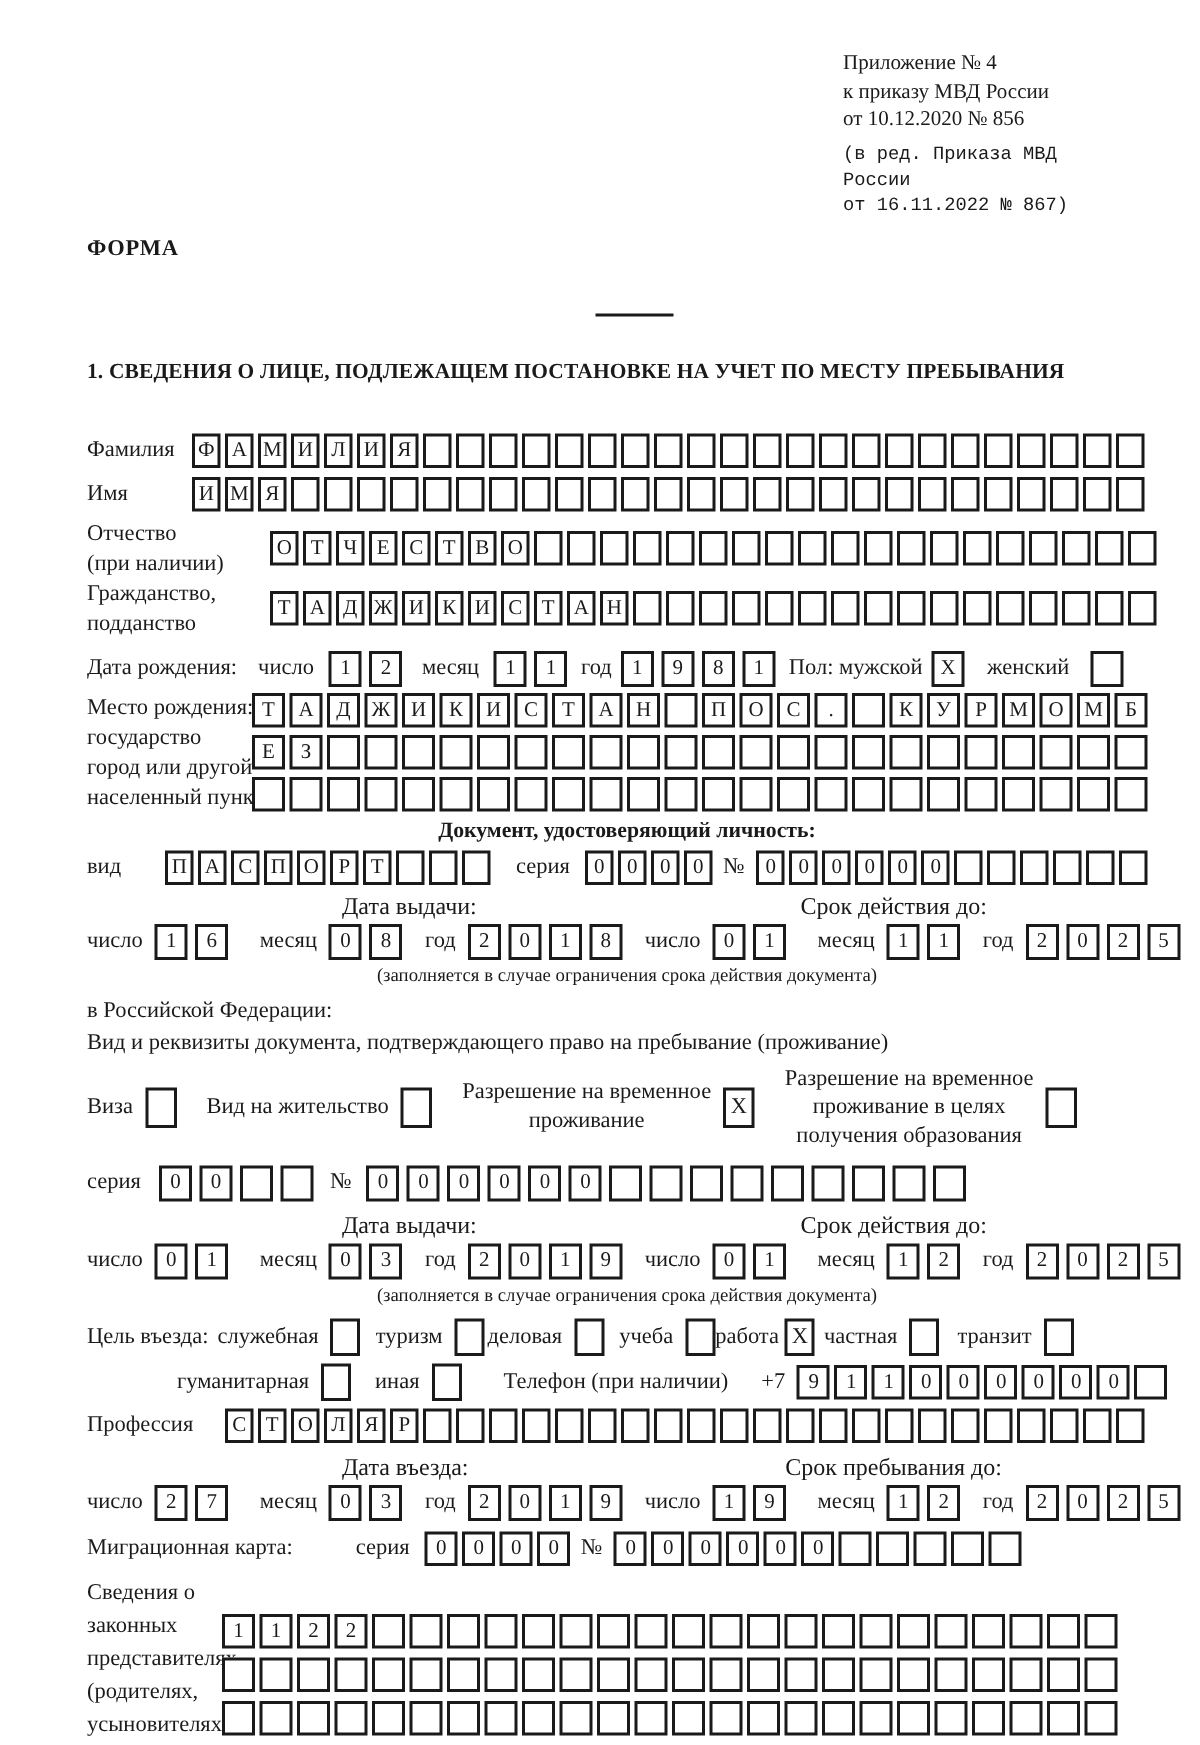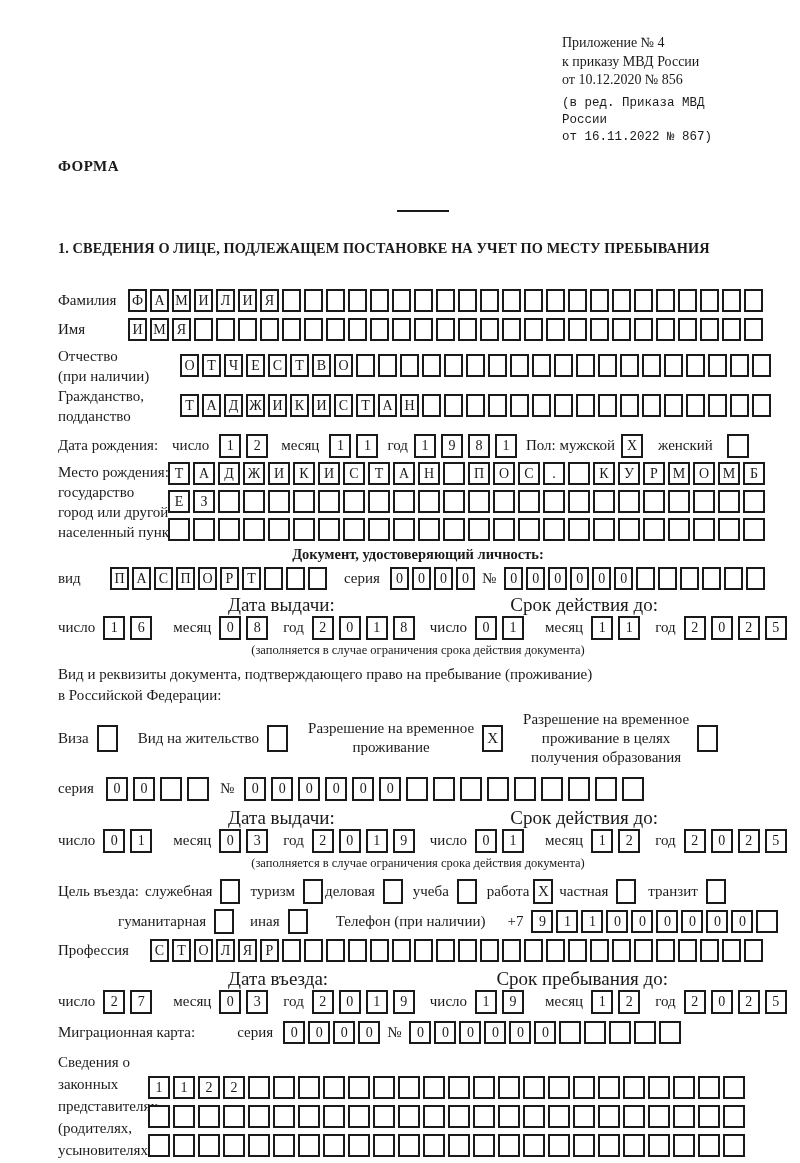--- a/index.html
+++ b/index.html
@@ -29,21 +29,21 @@
   .cells.big .cell{width:22px;height:24px;margin-right:5px;line-height:20px;}
 
   .cb{
     box-sizing:border-box;display:inline-block;width:21px;height:27px;border:2px solid #1a1a1a;
     margin-left:8px;text-align:center;font-size:15px;line-height:23px;flex:0 0 auto;background:#fff;
   }
   .cb.small{width:20px;height:25px;line-height:21px;}
 
   .center-bold{text-align:center;font-weight:bold;font-size:14.5px;margin-top:4px;}
 
-  .dtitles{display:flex;font-size:19px;margin-top:6px;line-height:18px;}
+  .dtitles{display:flex;font-size:16px;margin-top:6px;line-height:18px;}
   .drow{display:flex;align-items:center;margin-top:2px;font-size:15px;white-space:nowrap;}
   .dgroup{display:flex;align-items:center;}
   .dgroup .dl{margin-right:8px;}
   .dgroup .cells{margin-right:10px;}
   .rgt{margin-left:auto;}
   .noteline{text-align:center;font-size:12.5px;margin-top:3px;}
 
   .intro{font-size:15px;line-height:21px;margin-top:6px;}
   .ml{text-align:center;line-height:19px;font-size:15px;flex:0 0 auto;}
 </style>
@@ -412,22 +412,22 @@
           <span class="cell">2</span>
           <span class="cell">0</span>
           <span class="cell">2</span>
           <span class="cell">5</span>
         </div>
     </div>
   </div>
   <div class="noteline">(заполняется в случае ограничения срока действия документа)</div>
 
   <div class="intro">
+    <div>в Российской Федерации:</div>
     <div>Вид и реквизиты документа, подтверждающего право на пребывание (проживание)</div>
-    <div>в Российской Федерации:</div>
   </div>
 
   <div class="row top" style="margin-top:4px">
     <span class="lbl">Виза</span>
     <span class="cb"></span>
     <span class="lbl" style="margin-left:20px">Вид на жительство</span>
     <span class="cb"></span>
     <div class="ml" style="margin-left:20px">
       <div>Разрешение на временное</div>
       <div>проживание</div>
@@ -518,21 +518,21 @@
   <div class="row" style="margin-top:8px">
     <span class="lbl">Цель въезда:</span>
     <span class="lbl" style="margin-left:6px">служебная</span>
     <span class="cb small"></span>
     <span class="lbl" style="margin-left:10px">туризм</span>
     <span class="cb small"></span>
     <span class="lbl" style="margin-left:2px">деловая</span>
     <span class="cb small"></span>
     <span class="lbl" style="margin-left:10px">учеба</span>
     <span class="cb small"></span>
-    <span class="lbl" style="margin-left:10px">работа</span>
+    <span class="lbl" style="">работа</span>
     <span class="cb small" style="margin-left:4px">X</span>
     <span class="lbl" style="margin-left:6px">частная</span>
     <span class="cb small"></span>
     <span class="lbl" style="margin-left:12px">транзит</span>
     <span class="cb small"></span>
   </div>
 
   <div class="row" style="margin-top:5px">
     <span class="lbl" style="margin-left:60px">гуманитарная</span>
     <span class="cb small"></span>

